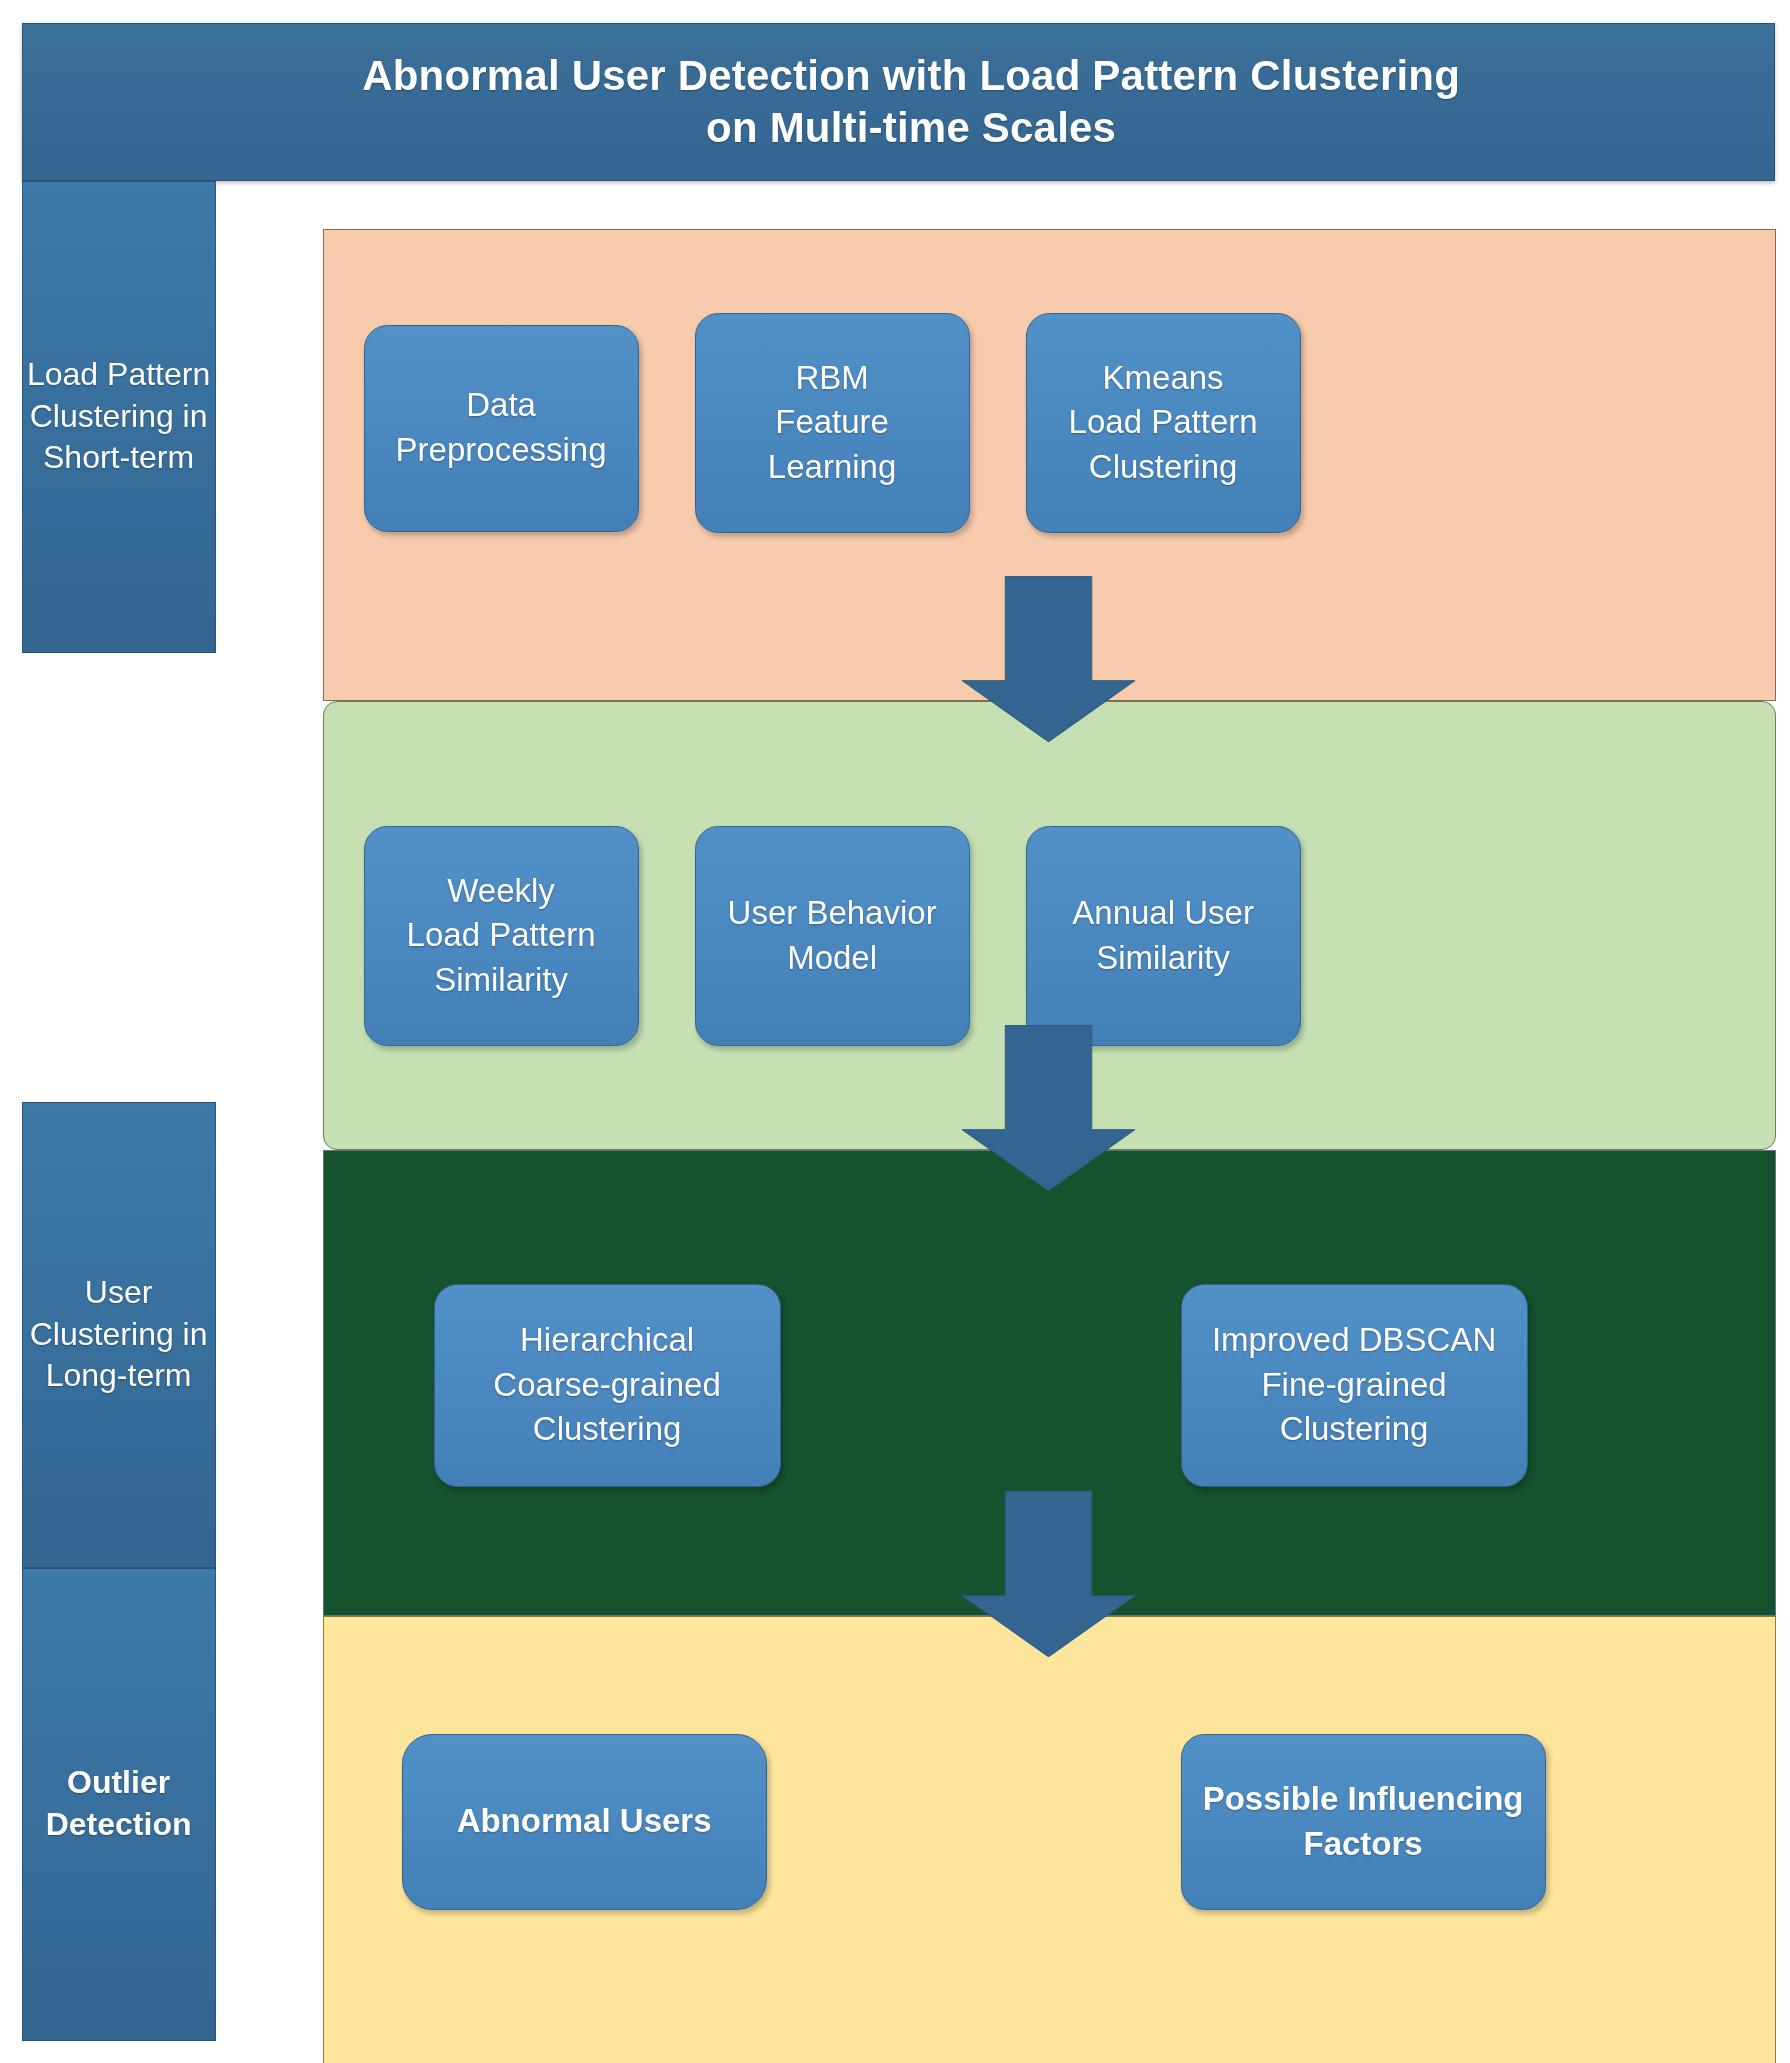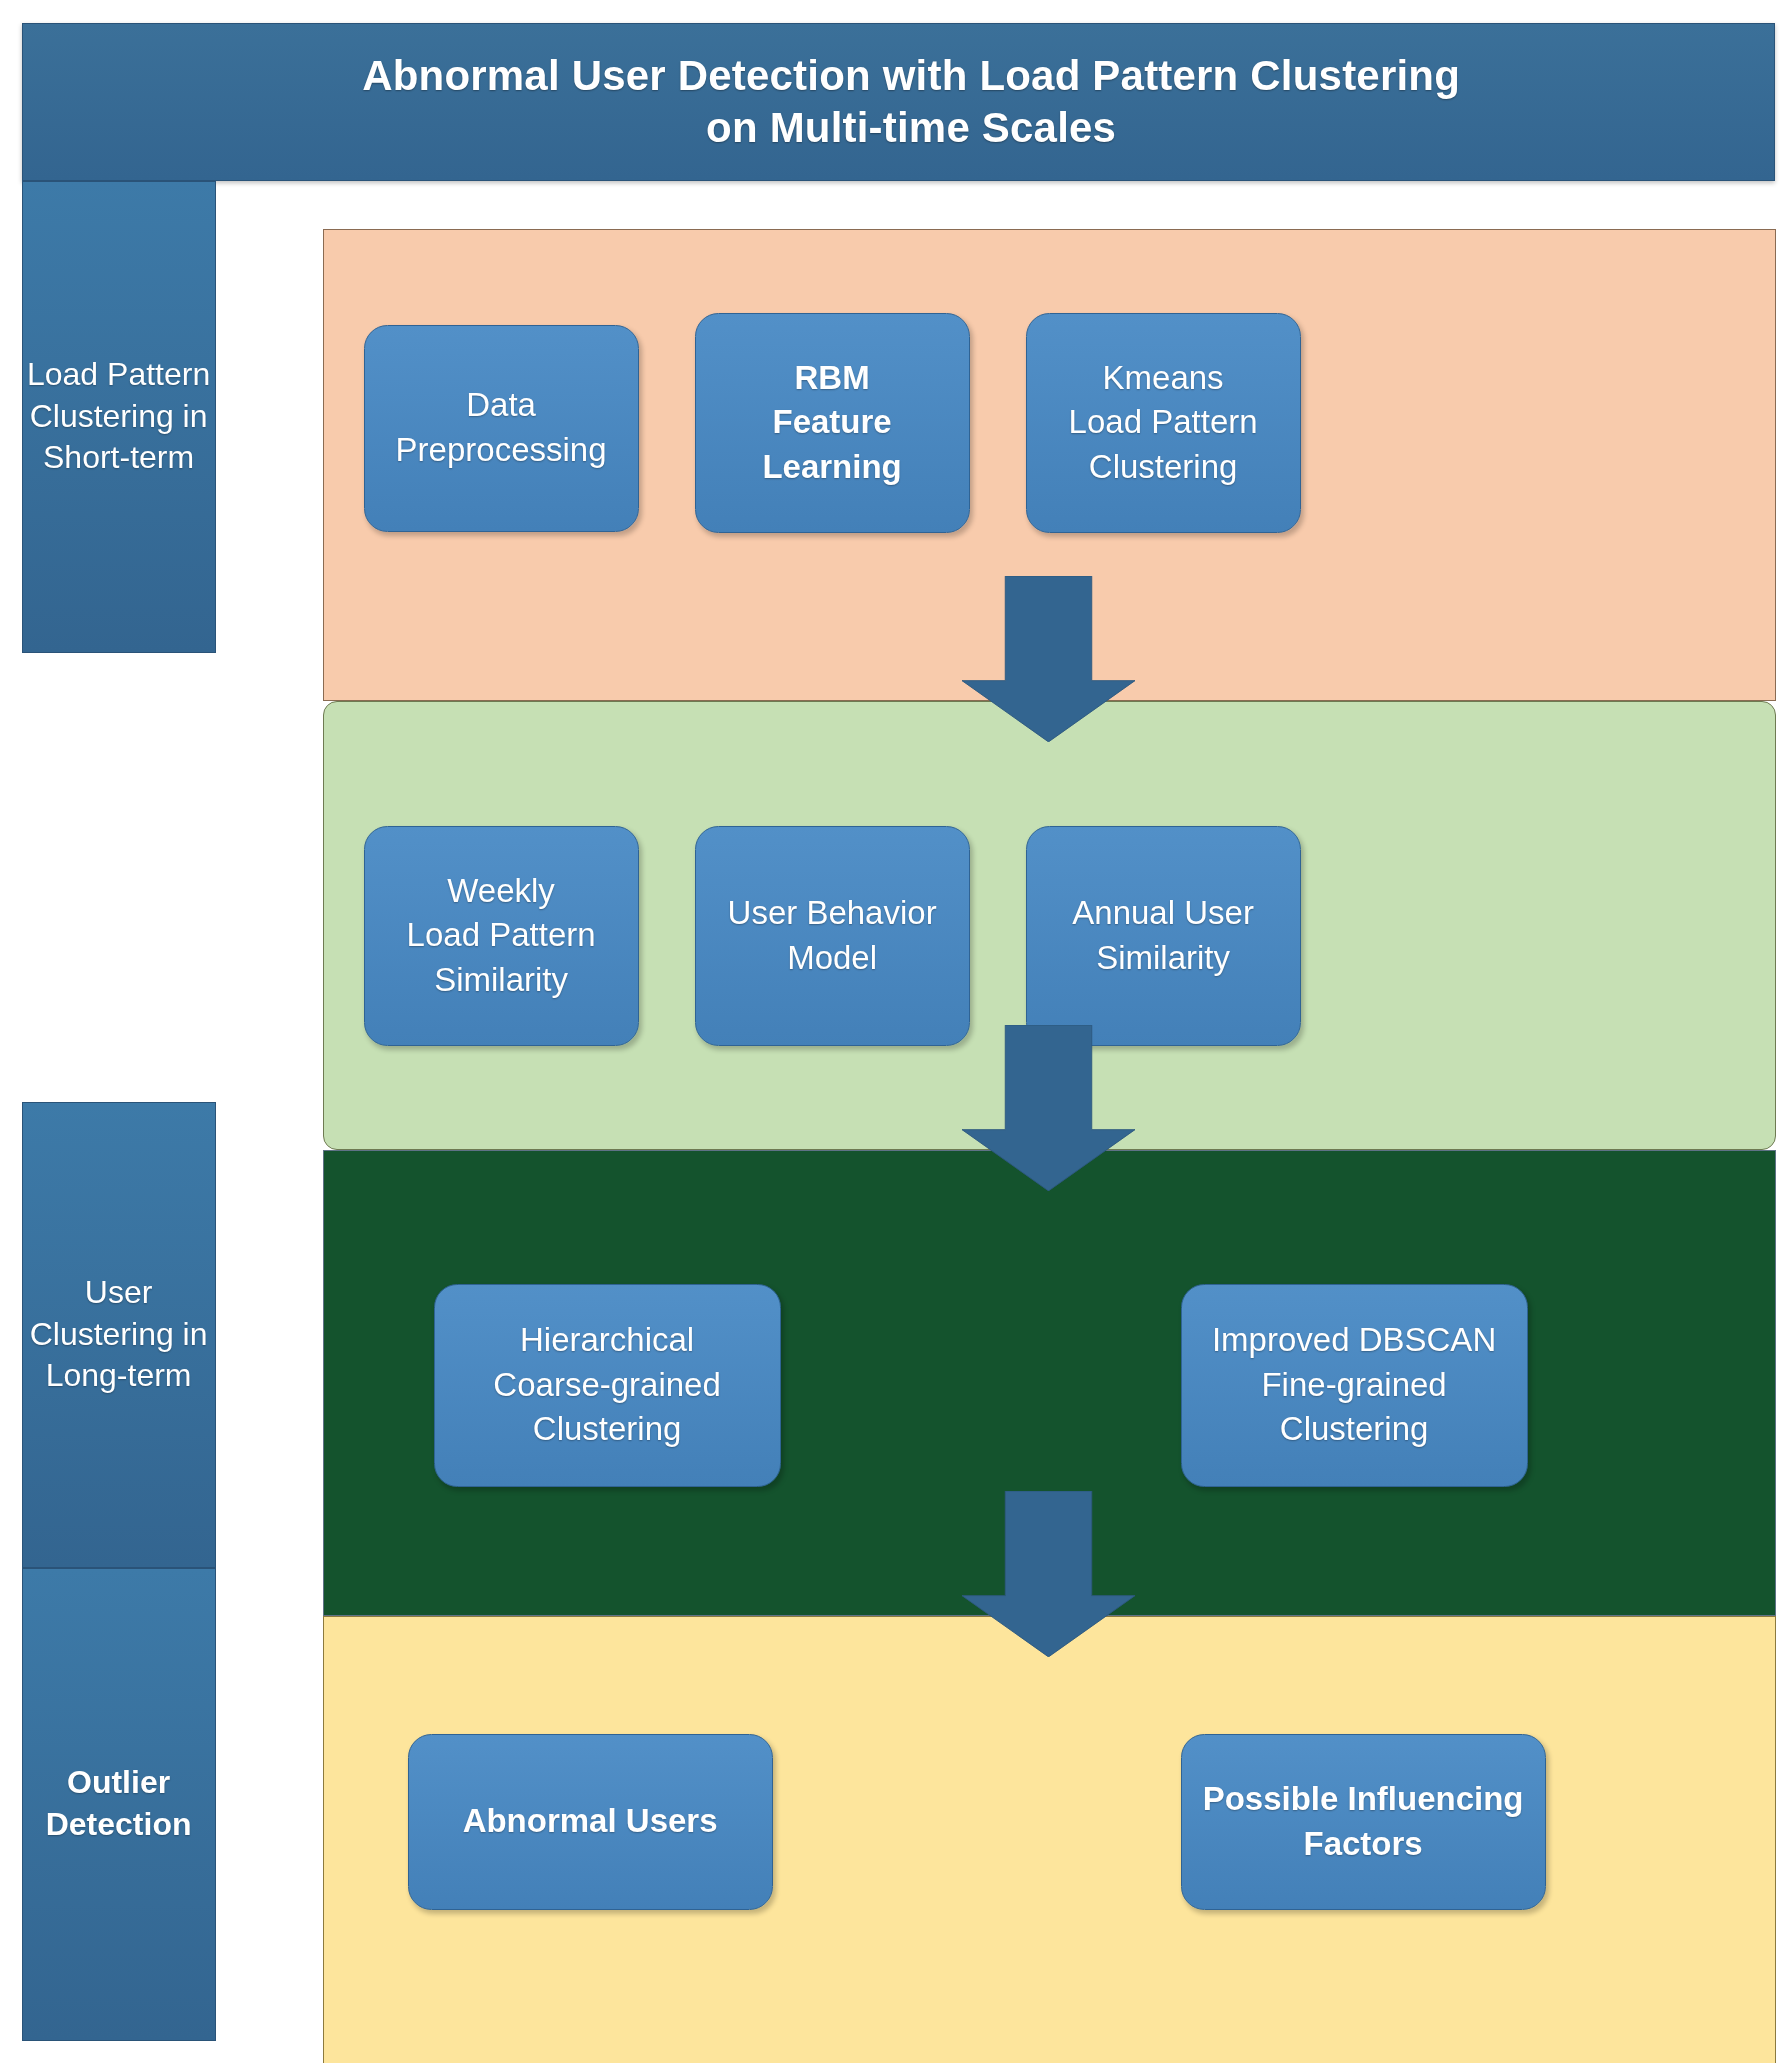--- a/index.html
+++ b/index.html
@@ -125,21 +125,21 @@
 on Multi-time Scales</div>
   </div>
 
   <div class="row" style="top:158px;height:472px;">
     <div class="stage-label">Load Pattern
 Clustering in
 Short-term</div>
     <div class="band peach">
       <div class="pbox" style="left:40px;top:95px;width:275px;height:207px;">Data
 Preprocessing</div>
-      <div class="pbox" style="left:371px;top:83px;width:275px;height:220px;font-weight:bold;">RBM
+      <div class="pbox" style="left:371px;top:83px;width:275px;height:220px;">RBM
 Feature
 Learning</div>
       <div class="pbox" style="left:702px;top:83px;width:275px;height:220px;">Kmeans
 Load Pattern
 Clustering</div>
     </div>
   </div>
 
   <div class="row" style="top:630px;height:449px;">
     <div class="band green">
@@ -164,21 +164,21 @@
       <div class="pbox" style="left:857px;top:133px;width:347px;height:203px;">Improved DBSCAN
 Fine-grained
 Clustering</div>
     </div>
   </div>
 
   <div class="row" style="top:1545px;height:473px;font-weight:bold;">
     <div class="stage-label">Outlier
 Detection</div>
     <div class="band yellow">
-      <div class="pbox" style="left:84px;top:117px;width:365px;height:176px;">Abnormal Users</div>
+      <div class="pbox" style="left:78px;top:117px;width:365px;height:176px;border-radius:30px;">Abnormal Users</div>
       <div class="pbox" style="left:857px;top:117px;width:365px;height:176px;">Possible Influencing
 Factors</div>
     </div>
   </div>
 
   <div class="arrow" style="left:940px;top:553px;width:173px;height:166px;">
     <svg width="173" height="166" viewBox="0 0 192 184" aria-hidden="true">
       <path d="M 48 0 L 144 0 L 144 116 L 192 116 L 96 184 L 0 116 L 48 116 Z" fill="#336590" stroke="#2c587e" stroke-width="1"></path>
     </svg>
   </div>

